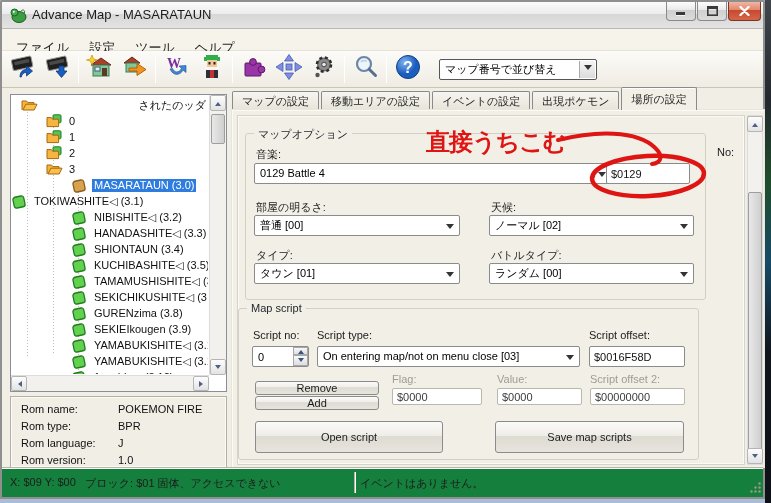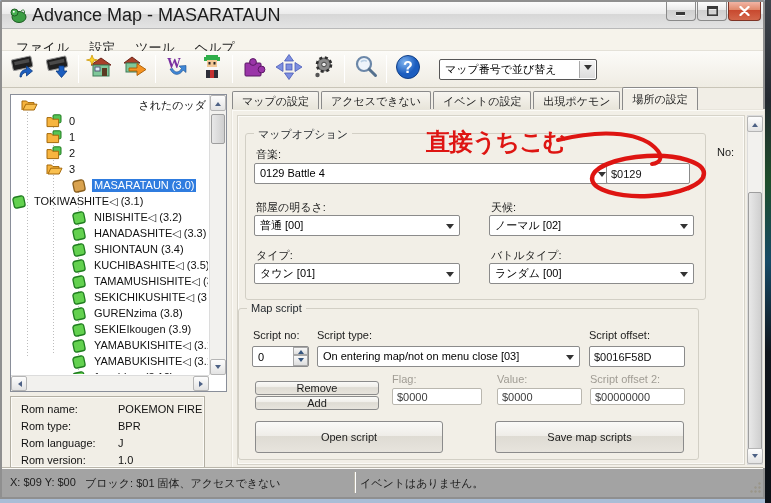--- a/index.html
+++ b/index.html
@@ -8,21 +8,21 @@
   .screen { position:relative; width:771px; height:503px; }
   .desktop-strip { position:absolute; right:0; top:0; width:6px; height:503px;
     background:linear-gradient(180deg,#41464d 0%,#23282f 20%,#1e4d2a 36%,#174a66 52%,#10151c 70%,#0d1117 100%); }
   .window { position:absolute; left:0; top:0; width:765px; height:499px;
     background:#f1eee6; border:2px solid #8f8f8f; border-radius:2px 2px 0 0; }
   
   .titlebar { position:absolute; left:0; top:0; right:0; height:27px;
     background:linear-gradient(#fbfbfb,#ececec 45%,#d7d7d7 46%,#e3e3e3);
     border-bottom:1px solid #b9b9b9; }
   .title-icon { position:absolute; left:7px; top:5px; }
-  .title-text { position:absolute; left:30px; top:0; line-height:26px; font-size:18px; color:#1c1c1c; white-space:nowrap; }
+  .title-text { position:absolute; left:30px; top:0; line-height:26px; font-size:13px; color:#1c1c1c; white-space:nowrap; }
   .win-btns { position:absolute; right:2px; top:0; display:flex; gap:1px; }
   .win-btn { width:30px; height:19px; border:1px solid #8a8a8a; border-top:none;
     border-radius:0 0 4px 4px; background:linear-gradient(#fdfdfd,#e8e8e8 45%,#cfcfcf 46%,#dcdcdc);
     display:flex; align-items:center; justify-content:center; }
   .win-btn.close { width:33px; background:linear-gradient(#f2b4a4,#e08769 45%,#c8492f 46%,#d3664a); border-color:#7e3325; }
   
   .menubar { position:absolute; left:0; top:27px; right:0; height:22px; background:#f6f3eb;
     display:flex; align-items:center; padding-left:4px; border-bottom:1px solid #e4e1d8; }
   .menu-item { font-size:13px; color:#1c1c1c; padding:8px 10px; height:20px; line-height:20px; }
   
@@ -52,21 +52,21 @@
   .tree-row .t-label { padding:0 2px; line-height:13px; }
   .tree-row.selected .t-label { background:#2f7cdf; color:#fff; }
   .vsb { position:absolute; right:0; top:0; bottom:16px; width:17px; background:#f2f1ee; border-left:1px solid #dcdcdc; }
   .hsb { position:absolute; left:0; right:17px; bottom:0; height:16px; background:#f2f1ee; border-top:1px solid #dcdcdc; }
   .sb-btn { position:absolute; width:16px; height:16px; background:linear-gradient(#fdfdfd,#e3e3e3);
     border:1px solid #b5b5b5; border-radius:2px; display:flex; align-items:center; justify-content:center; }
   .sb-thumb { position:absolute; background:linear-gradient(90deg,#e8e8e8,#cfcfcf); border:1px solid #9e9e9e; border-radius:2px; }
   .arr { width:0; height:0; border:3px solid transparent; }
   .arr.up { border-bottom:4px solid #4d6185; margin-top:-2px; } .arr.dn { border-top:4px solid #4d6185; margin-top:2px; }
   .arr.lf { border-right:4px solid #4d6185; margin-left:-2px; } .arr.rt { border-left:4px solid #4d6185; margin-left:2px; }
-  .rom-panel { position:absolute; left:8px; top:394px; width:195px; height:72px;
+  .rom-panel { position:absolute; left:8px; top:394px; width:217px; height:72px;
     border:1px solid #b3afa3; box-shadow:inset 0 0 0 1px #fbfaf6; padding:6px 0 0 10px; }
   .rom-row { display:flex; height:17px; font-size:11px; color:#111; }
   .rom-row .rl { width:97px; } .rom-row .rv { }
   
   .tab-bar { position:absolute; left:230px; top:87px; height:21px; display:flex; align-items:flex-end; }
   .tab { height:19px; line-height:18px; font-size:11px; color:#1c1c1c; padding:0 9px; margin-right:2px;
     background:linear-gradient(#f7f5f0,#e7e4d9); border:1px solid #8a8a8a; border-bottom:none; border-radius:2px 2px 0 0; }
   .tab.active { height:23px; line-height:22px; background:#f2efe7; position:relative; z-index:5;
     box-shadow:inset 0 1px 0 #fff; }
   .tab-page { position:absolute; left:229px; top:107px; width:534px; height:359px;
@@ -90,21 +90,21 @@
     display:flex; align-items:center; justify-content:center; }
   .spinner { position:absolute; height:21px; }
   .spin-input { position:absolute; left:0; top:0; width:100%; height:21px; background:#fff;
     border:1px solid #8b8b8b; border-radius:2px; font-size:11px; padding:0 18px 0 5px; font-family:inherit; }
   .spin-btns { position:absolute; right:1px; top:1px; bottom:1px; width:15px; display:flex; flex-direction:column; }
   .spin-btns > div { flex:1; background:linear-gradient(#f8f8f8,#dedede); border:1px solid #a8a8a8;
     display:flex; align-items:center; justify-content:center; }
   .spin-btns .arr { border-width:3px; }
   .spin-btns .arr.up { border-bottom-width:4px; } .spin-btns .arr.dn { border-top-width:4px; }
   
-  .statusbar { position:absolute; left:0; bottom:0; right:0; height:30px; background:#a3a3a3;
+  .statusbar { position:absolute; left:0; bottom:0; right:0; height:30px; background:#15803d;
     border-top:1px solid #b9b5aa; box-shadow:inset 0 1px 0 #fbfaf6; font-size:11px; color:#1c1c1c;padding-left:36px; }
   .statusbar .seg { position:absolute; top:8px; white-space:nowrap; }
   .status-sep { position:absolute; left:352px; top:4px; bottom:4px; width:1px; background:#b7b3a7; box-shadow:1px 0 0 #fff; }
   .grip { position:absolute; right:1px; bottom:1px; }
   .annotation-overlay { position:absolute; left:0; top:0; width:771px; height:503px; pointer-events:none; z-index:60; }
 </style>
 </head>
 <body>
 
 <div class="screen">
@@ -451,21 +451,21 @@
           </div>
           <div class="rom-row">
             <span class="rl">Rom version:</span>
             <span class="rv">1.0</span>
           </div>
         </div>
     </div>
 
     <div class="tab-bar">
         <div class="tab">マップの設定</div>
-        <div class="tab">アクセスできない</div>
+        <div class="tab">移動エリアの設定</div>
         <div class="tab">イベントの設定</div>
         <div class="tab">出現ポケモン</div>
         <div class="tab active">場所の設定</div>
       </div>
 
     <div class="tab-page">
       <div class="inner-panel"></div>
 
       <div class="groupbox" style="left:13px; top:23px; width:461px; height:167px;">
         <span class="gb-title">マップオプション</span>

